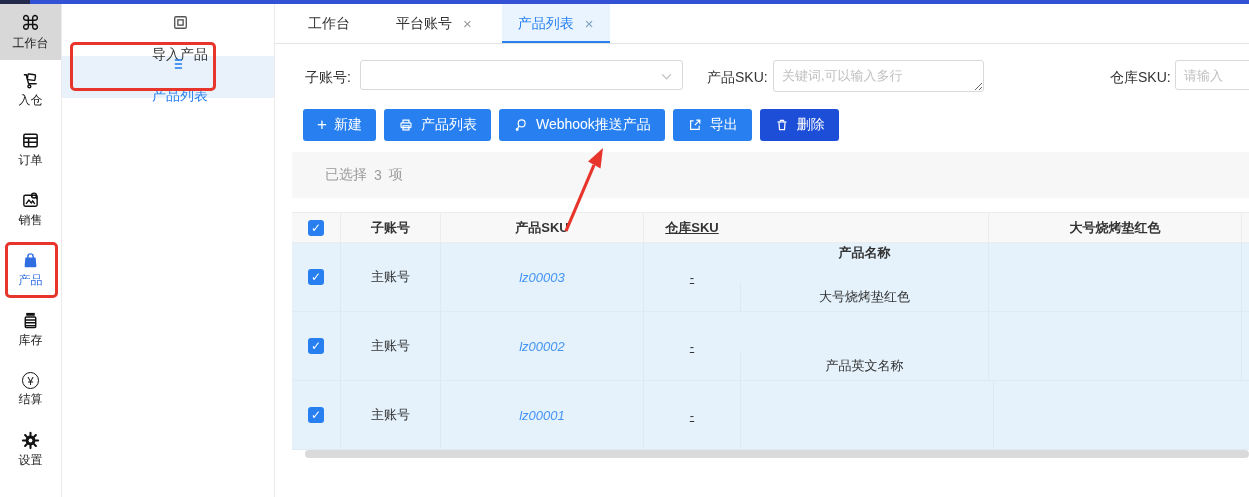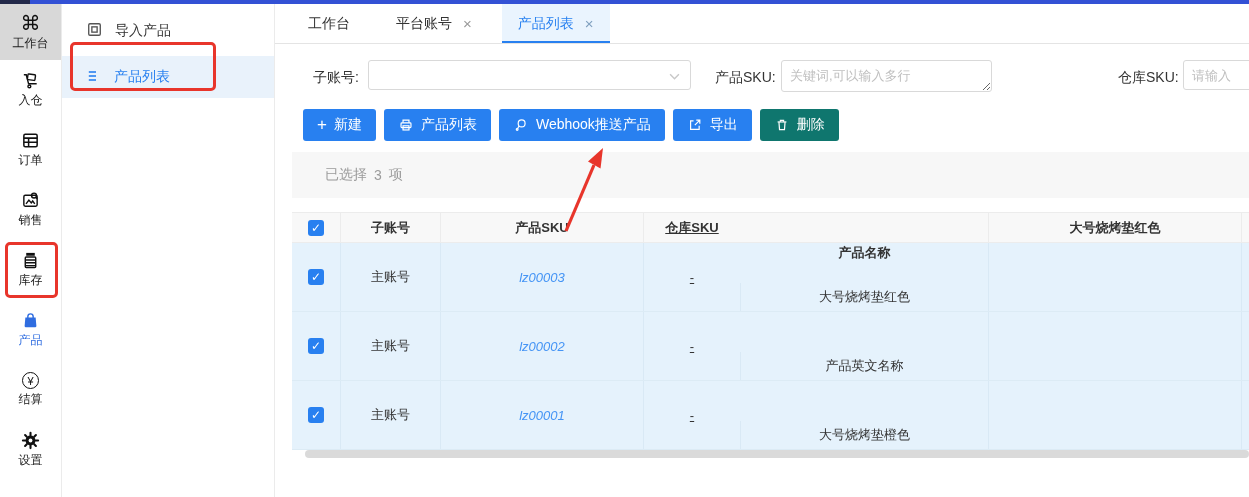--- a/index.html
+++ b/index.html
@@ -21,53 +21,53 @@
   .side-item svg { display:block; }
   .side-item.blue { color:#2f6de0; }
   .coin { width:17px; height:17px; border:1.6px solid #111; border-radius:50%;
     display:flex; align-items:center; justify-content:center; font-size:11px; color:#111; font-style:normal; }
   .coin i { font-style:normal; }
 
   
   .submenu { position:absolute; top:4px; left:62px; width:213px; bottom:0; background:#fff;
     border-right:1px solid #ebebeb; }
   .sub-item { display:flex; align-items:center; gap:12px; padding-left:24px; font-size:14px;
-    color:#333; height:34px; margin-top:10px; cursor:pointer; }
+    color:#333; height:34px; margin-top:10px; cursor:pointer;flex-direction:column; }
   .sub-item.active { height:42px; margin-top:8px; background:#e9f2fb; color:#2880f0; }
 
   
   .main { position:absolute; top:4px; left:275px; right:0; bottom:0; background:#fff; overflow:hidden; }
   .tabbar { position:absolute; top:0; left:0; right:0; height:40px; border-bottom:1px solid #e4e4e4;
     display:flex; padding-left:17px; }
   .tab { display:flex; align-items:center; gap:11px; padding:0 16px; margin-right:14px;
     font-size:14px; color:#333; cursor:pointer; }
   .tab .x { color:#999; font-size:15px; line-height:14px; }
   .tab.active { background:#eaf4fe; color:#2880f0; box-shadow:inset 0 -2px 0 #2880f0; }
   .tab.active .x { color:#7f9fbf; }
 
   
-  .filters { position:absolute; top:44px; left:8px; right:0; height:60px; }
+  .filters { position:absolute; top:44px; left:0; right:0; height:60px; }
   .f-label { position:absolute; font-size:14px; color:#333; top:21px; white-space:nowrap; }
   .sel { position:absolute; left:85px; top:12px; width:323px; height:30px;
     border:1px solid #d9d9d9; border-radius:3px; background:#fff; cursor:pointer; }
   .sel svg { position:absolute; right:10px; top:12px; }
   .ta { position:absolute; left:498px; top:12px; width:211px; height:32px; border:1px solid #d9d9d9;
     border-radius:3px; font-size:13px; padding:6px 8px; color:#333; resize:both;
     font-family:"Liberation Sans","DejaVu Sans",sans-serif; }
   .ta::placeholder, .inp::placeholder { color:#bfbfbf; }
   .inp { position:absolute; left:900px; top:12px; width:130px; height:30px; border:1px solid #d9d9d9;
     border-radius:3px; font-size:13px; padding:0 8px; color:#333;
     font-family:"Liberation Sans","DejaVu Sans",sans-serif; }
 
   
   .toolbar { position:absolute; top:105px; left:28px; display:flex; gap:8px; }
   .btn { height:32px; padding:0 14px; border:none; border-radius:3px; background:#2880f0; color:#fff;
     font-size:14px; display:inline-flex; align-items:center; gap:7px; cursor:pointer;
     font-family:"Liberation Sans","DejaVu Sans",sans-serif; }
-  .btn.danger { background:#0f766e; }
+  .btn.danger { background:#1d4ed8; }
   .btn .plus { font-size:17px; line-height:16px; font-weight:400; }
   .btn svg { display:block; }
 
   
   .selbar { position:absolute; top:148px; left:17px; right:0; height:46px; background:#f7f7f7;
     display:flex; align-items:center; padding-left:33px; font-size:14px; color:#9b9b9b; gap:7px; }
 
   
   .table { position:absolute; top:208px; left:17px; right:0; }
   .thead { display:flex; align-items:stretch; height:31px; background:#f8f8f8;
@@ -130,38 +130,38 @@
     <span>
         <svg width="19" height="19" viewBox="0 0 20 20" fill="none" stroke="#111" stroke-width="1.5">
           <rect x="3" y="4.5" width="14" height="11.5" rx="1.5"></rect>
           <path d="M5.3 13.6 l3-4 2.5 3 1.5-2 2.2 3"></path>
           <circle cx="13.7" cy="4.8" r="2.6"></circle>
           <line x1="15.6" y1="6.7" x2="17" y2="8.1"></line>
         </svg>
       </span>
     <span>销售</span>
   </div>
+  <div class="side-item blue">
+    <span>
+        <svg width="19" height="19" viewBox="0 0 20 20">
+          <path d="M4.6 6.8 h10.8 l.8 9.1 a1.3 1.3 0 0 1 -1.3 1.3 H5.1 a1.3 1.3 0 0 1 -1.3 -1.3 z" fill="#2f6de0"></path>
+          <path d="M7.2 7.4 V5.8 a2.8 2.8 0 0 1 5.6 0 v1.6" fill="none" stroke="#2f6de0" stroke-width="1.5"></path>
+        </svg>
+      </span>
+    <span>产品</span>
+  </div>
   <div class="side-item">
     <span>
         <svg width="19" height="19" viewBox="0 0 20 20" fill="none" stroke="#111" stroke-width="1.5">
           <rect x="5.5" y="2" width="9" height="3" fill="#111" stroke="none"></rect>
           <rect x="4.5" y="6.3" width="11" height="11" rx="1"></rect>
           <path d="M4.5 9.4 h11 M4.5 12.4 h11 M4.5 15.4 h11"></path>
         </svg>
       </span>
     <span>库存</span>
-  </div>
-  <div class="side-item blue">
-    <span>
-        <svg width="19" height="19" viewBox="0 0 20 20">
-          <path d="M4.6 6.8 h10.8 l.8 9.1 a1.3 1.3 0 0 1 -1.3 1.3 H5.1 a1.3 1.3 0 0 1 -1.3 -1.3 z" fill="#2f6de0"></path>
-          <path d="M7.2 7.4 V5.8 a2.8 2.8 0 0 1 5.6 0 v1.6" fill="none" stroke="#2f6de0" stroke-width="1.5"></path>
-        </svg>
-      </span>
-    <span>产品</span>
   </div>
   <div class="side-item">
     <span class="coin">
         <i>¥</i>
       </span>
     <span>结算</span>
   </div>
   <div class="side-item">
     <span>
         <svg width="19" height="19" viewBox="0 0 20 20">
@@ -325,21 +325,20 @@
     </div>
     <div class="trow">
       <div class="col-check">
           <span class="checkbox">✓</span>
         </div>
       <div class="col-1">主账号</div>
       <div class="col-2">
           <span class="sku-link">lz00001</span>
         </div>
       <div class="col-3">-</div>
-      <div class="col-4">大号烧烤垫橙色</div>
       <div class="col-5"></div>
       <div class="col-sp"></div>
     </div>
   </div>
 
   <div class="hscroll"></div>
 </div>
 
 <div class="ann-box b1"></div>
 <div class="ann-box b2"></div>

